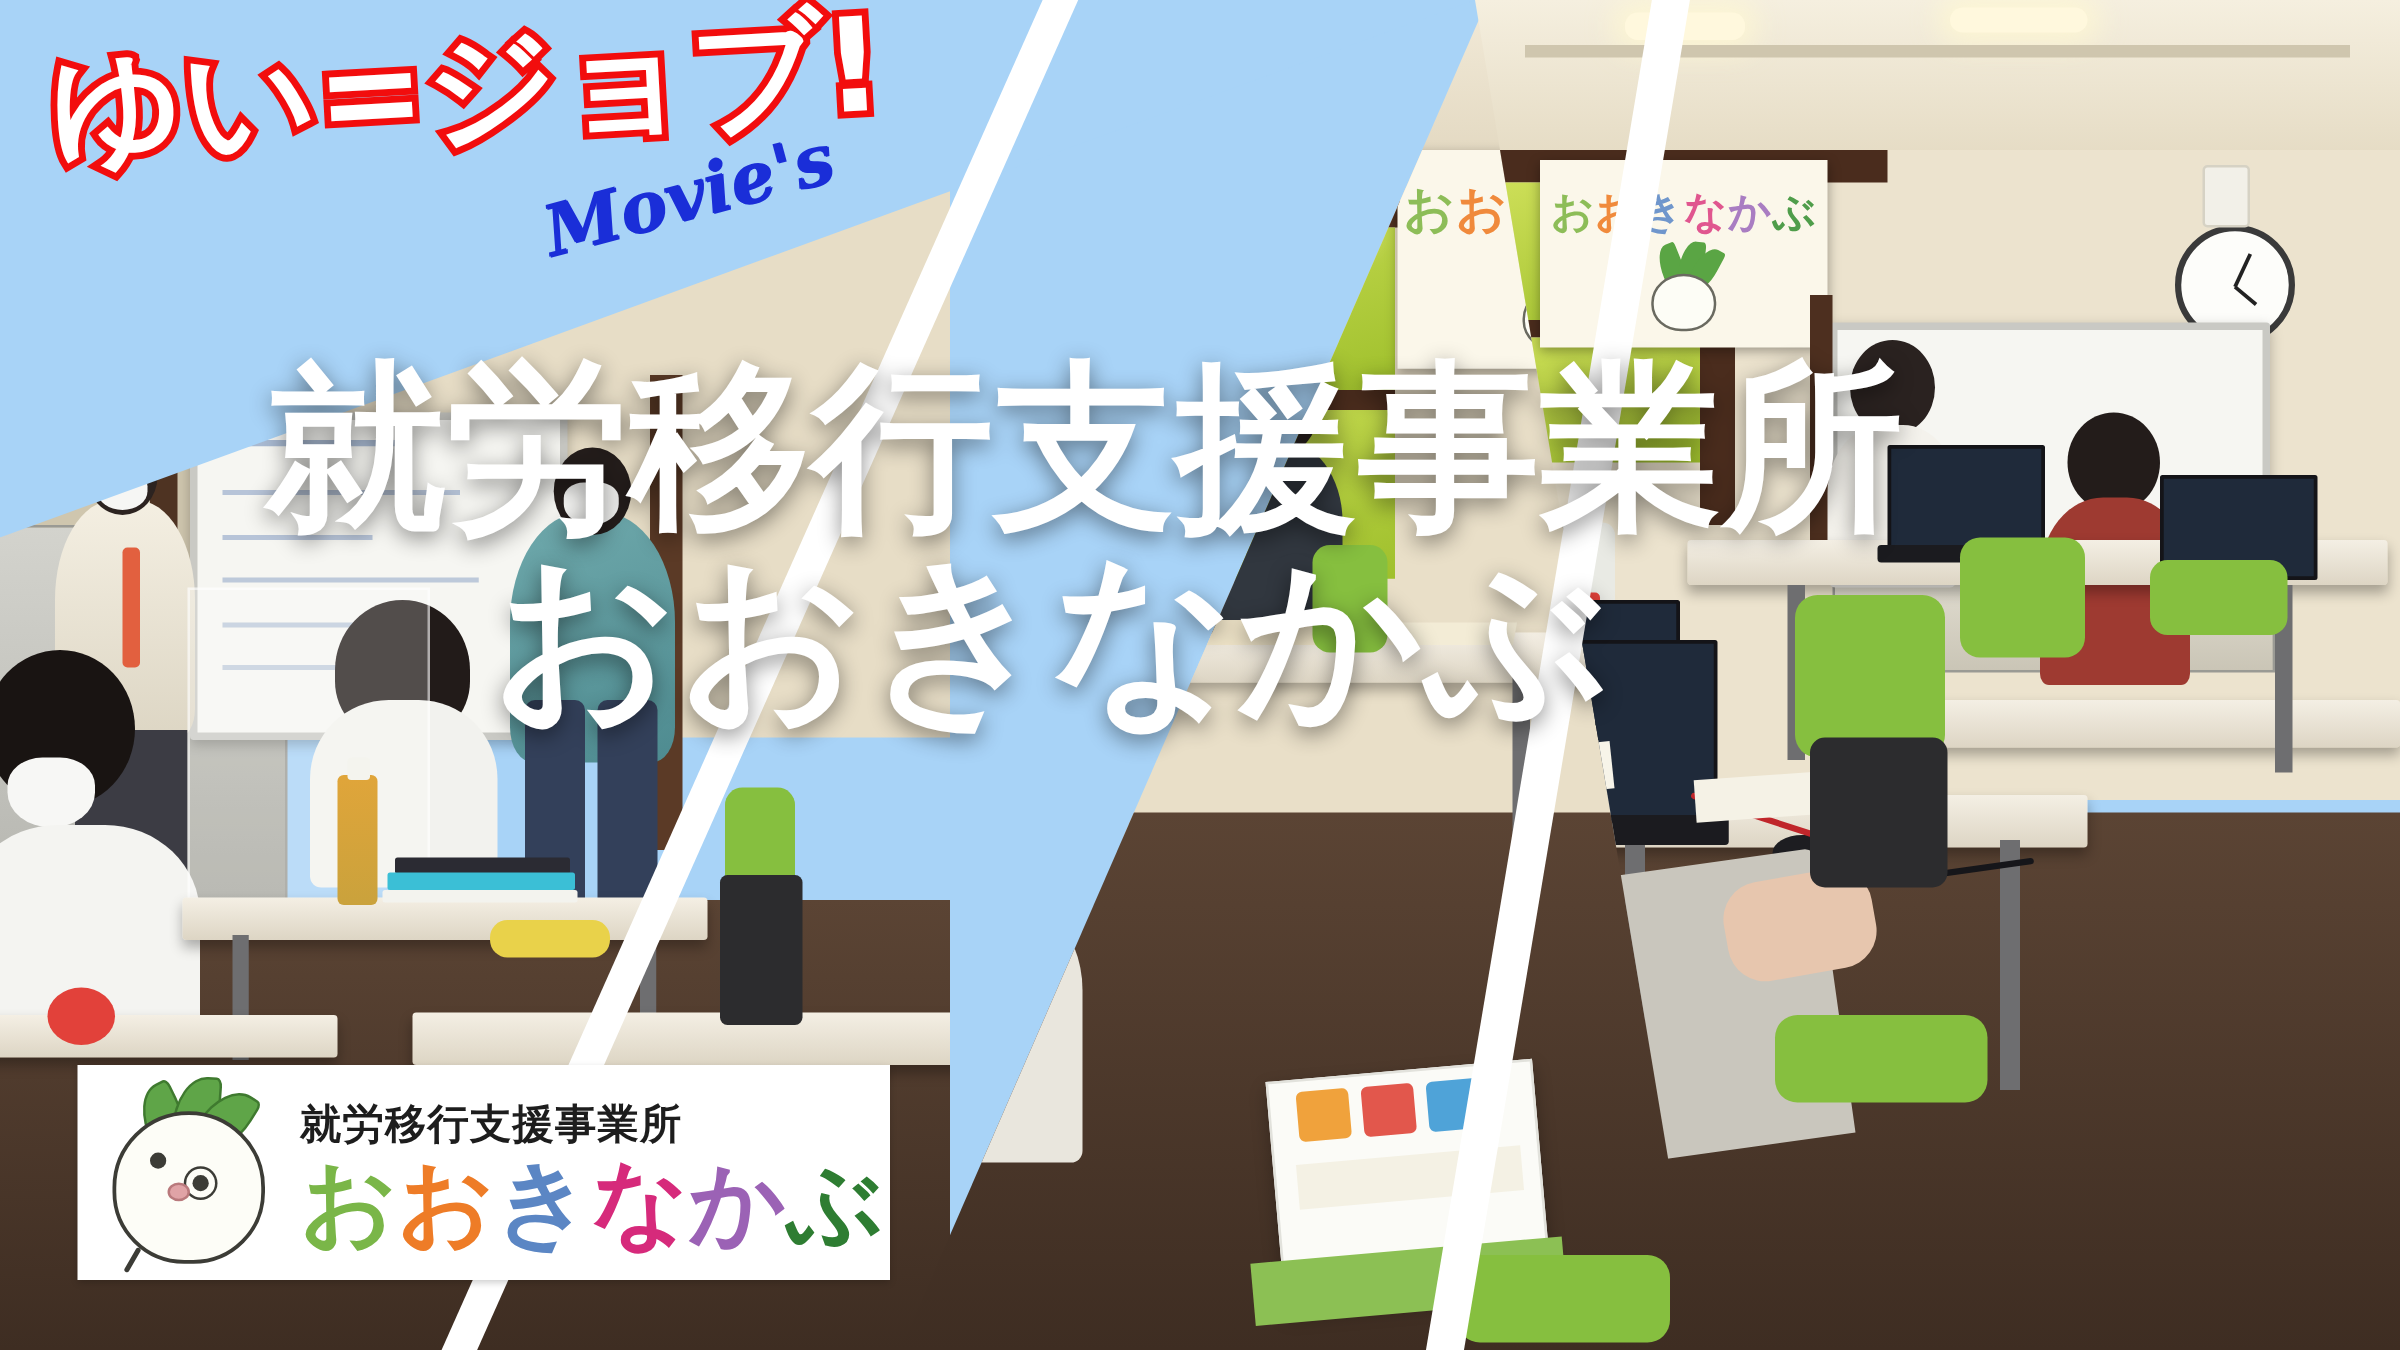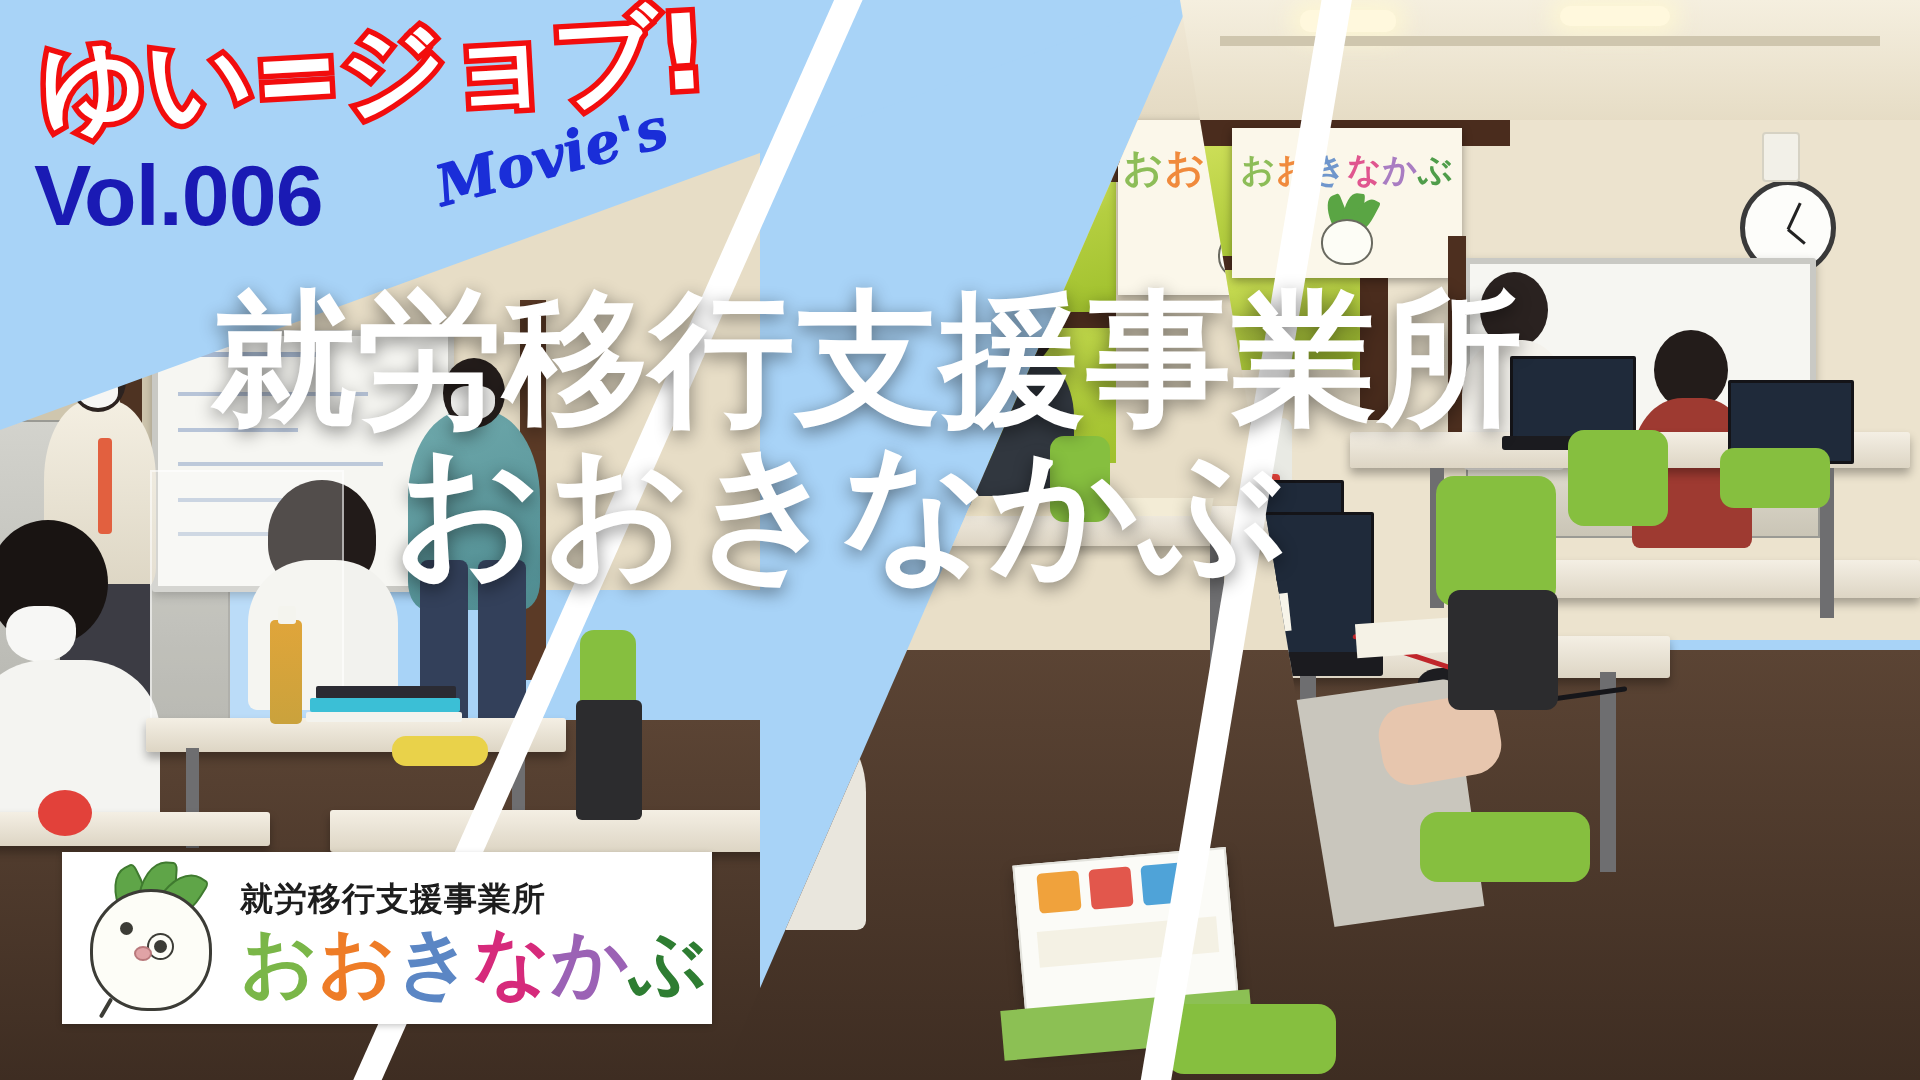--- a/index.html
+++ b/index.html
@@ -386,21 +386,20 @@
       <div class="chairback green" style="left:540px;top:448px;width:110px;height:60px;border-radius:14px;"></div>
     </div>
   </div>
 
   <div class="slash" style="left:586px;top:-60px;width:26px;height:1240px;transform:rotate(24deg);transform-origin:50% 50%;"></div>
   <div class="slash" style="left:1228px;top:-60px;width:30px;height:1240px;transform:rotate(9.5deg);transform-origin:50% 50%;"></div>
 
   <div id="blue-wedge"></div>
 
   <div id="yuijob" style="color: rgb(255, 255, 255); -webkit-text-stroke: 11px rgb(242, 13, 13);">ゆい=ジョブ!</div>
-  <div id="vol" style="color: rgb(26, 26, 180);">Vol.006</div>
   <div id="movies" style="color: rgb(26, 46, 216);">Movie's</div>
 
   <div id="headline">
     <div class="l1" style="color: rgb(255, 255, 255);">就労移行支援事業所</div>
     <div class="l2" style="color: rgb(255, 255, 255);">おおきなかぶ</div>
   </div>
 
   <div id="logocard">
     <div class="lc-mascot mascot">
       <div class="leaf" style="left:30px;top:4px;width:30px;height:54px;border-radius:70% 12% 70% 12%;transform:rotate(-26deg);"></div>

